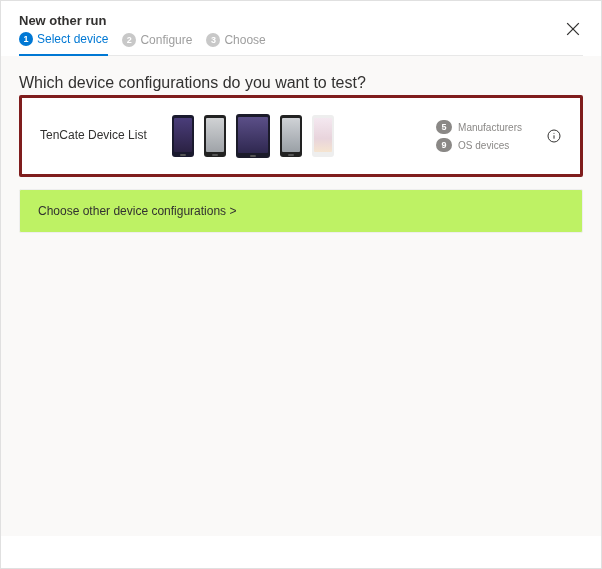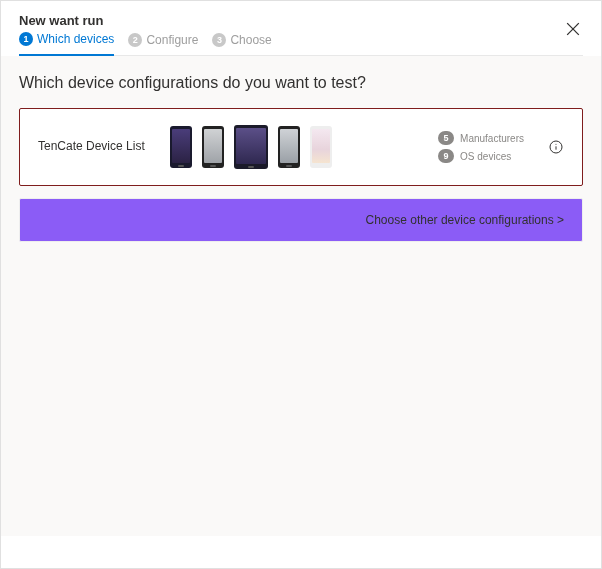--- a/index.html
+++ b/index.html
@@ -70,25 +70,25 @@
     .close-btn svg { width: 100%; height: 100%; }
     .content {
       padding: 18px 18px;
       background: #faf9f8;
       min-height: 480px;
     }
     .question {
       font-size: 16px;
       font-weight: 400;
       color: #323130;
-      margin-bottom: 16px;
+      margin-bottom: 3px;
     }
     .card {
       background: #fff;
-      border: 1px solid #7f1d1d;
+      border: 3px solid #7f1d1d;
       border-radius: 2px;
       padding: 16px 18px;
       margin-bottom: 12px;
       display: flex;
       align-items: center;
       gap: 12px;
     }
     .device-info {
       flex: 0 0 120px;
     }
@@ -177,47 +177,46 @@
     .info-icon {
       flex: 0 0 auto;
       margin-left: 12px;
       width: 16px;
       height: 16px;
       color: #323130;
       cursor: pointer;
     }
     .info-icon svg { width: 100%; height: 100%; }
     .link-card {
-      background: #8b5cf6;
+      background: #bef264;
       border: 1px solid #eee;
       border-radius: 2px;
       padding: 14px 18px;
       font-size: 12px;
       color: #323130;
       cursor: pointer;
-      text-align: right;
     }
   </style>
 </head>
 <body>
 
 <div class="header">
-  <div class="page-title">New want run</div>
+  <div class="page-title">New other run</div>
 
   <div class="close-btn">
     <svg viewBox="0 0 24 24" fill="none" stroke="currentColor" stroke-width="1.5">
       <line x1="5" y1="5" x2="19" y2="19"></line>
       <line x1="19" y1="5" x2="5" y2="19"></line>
     </svg>
   </div>
 
   <div class="steps">
     <div class="step active">
       <span class="step-num">1</span>
-      <span>Which devices</span>
+      <span>Select device</span>
     </div>
     <div class="step">
       <span class="step-num">2</span>
       <span>Configure</span>
     </div>
     <div class="step">
       <span class="step-num">3</span>
       <span>Choose</span>
     </div>
   </div>

